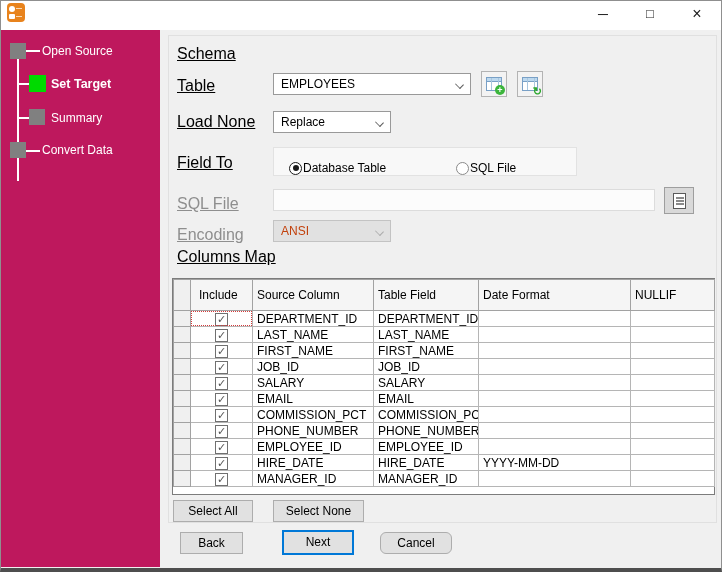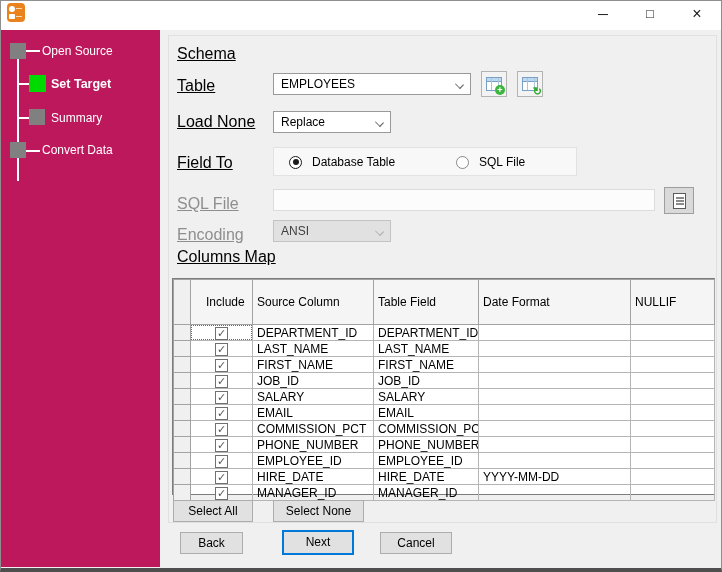--- a/index.html
+++ b/index.html
@@ -45,26 +45,26 @@
   
   .panel { position:absolute; left:168px; top:35px; width:549px; height:488px;
            background:#F0F0F0; border:1px solid #E0E0E0; }
   .flabel { position:absolute; left:8px; font-size:16px; color:#000; white-space:nowrap;text-decoration:underline; }
   .flabel.disabled { color:#8E8E8E; }
   .combo { position:absolute; height:22px; background:#ffffff; border:1px solid #999999;
            font-size:12px; color:#000; line-height:20px; padding-left:7px; }
   .combo .chev { position:absolute; right:7px; top:7px; width:7px; height:7px;
                  border-right:1.6px solid #5a5a5a; border-bottom:1.6px solid #5a5a5a;
                  transform:rotate(45deg) scale(1,0.8); transform-origin:center; }
-  .combo.disabled { background:#E1E1E1; border-color:#C3C3C3; color:#404040; }
+  .combo.disabled { background:#E1E1E1; border-color:#C3C3C3; color:#c2410c; }
   .combo.disabled .chev { border-color:#ABABAB; }
   .textbox { position:absolute; height:22px; background:#FCFCFC; border:1px solid #DCDCDC; }
   .groupbox { position:absolute; left:104px; top:111px; width:304px; height:29px;
               background:#F8F8F8; border:1px solid #E2E2E2; }
-  .radio-row { position:absolute; top:7px; display:flex; align-items:center; gap:10px; }
+  .radio-row { position:absolute; top:13px; display:flex; align-items:center; gap:1px; }
   .radio { width:13px; height:13px; border-radius:50%; background:#fff; position:relative; }
   .radio.on  { border:1px solid #1a1a1a; }
   .radio.off { border:1px solid #8a8a8a; }
   .radio.on::after { content:""; position:absolute; left:2.5px; top:2.5px; width:6px; height:6px;
                      border-radius:50%; background:#1a1a1a; }
   .radio-label { font-size:12px; color:#000; }
   
   .icon-btn { position:absolute; width:26px; height:26px; background:#F3F3F3;
               border:1px solid #B3B3B3; }
   .mini-table { position:absolute; left:4px; top:5px; width:16px; height:14px;
@@ -86,34 +86,34 @@
                       background:#8a8a8a; box-shadow:0 3px 0 #8a8a8a, 0 6px 0 #8a8a8a; }
   
   .grid-wrap { position:absolute; left:3px; top:242px; width:543px; height:217px;
                background:#ffffff; border:1px solid #7C7C7C; }
   table.grid { border-collapse:collapse; table-layout:fixed; width:541px; }
   table.grid th, table.grid td { border:1px solid #B5B5B5; height:16px; font-size:12px;
                 font-weight:normal; text-align:left; padding:0 0 0 4px; overflow:hidden;
                 white-space:nowrap; color:#000; }
   table.grid th { background:#F5F5F5; border-color:#A2A2A2; }
   table.grid td.rowhdr, table.grid th.corner { background:#F0F0F0; border-color:#A2A2A2; padding:0; }
-  table.grid th.inc-h { text-align:right; padding:15px; }
+  table.grid th.inc-h { text-align:left; padding:8px; }
   table.grid td.inc { text-align:center; padding:0; position:relative; }
   .cb { display:inline-block; width:13px; height:13px; background:#ffffff; border:1px solid #707070;
         vertical-align:middle; line-height:11px; font-size:11px; color:#555555; text-align:center; }
   td.inc.focused::after { content:""; position:absolute; inset:0px; border:1px dotted #D43B3B;
                           pointer-events:none; }
   
   .btn { position:absolute; background:#E1E1E1; border:1px solid #ADADAD; font-size:12px;
          color:#000; text-align:center; font-family:"Liberation Sans", sans-serif; }
   .btn-select-all  { left:4px;  top:464px; width:80px; height:22px; line-height:20px; }
   .btn-select-none { left:104px; top:464px; width:91px; height:22px; line-height:20px; }
   .btn-back   { left:180px; top:532px; width:63px; height:22px; line-height:20px; }
   .btn-next   { left:282px; top:530px; width:72px; height:25px; line-height:21px; border:2px solid #0078D7; }
-  .btn-cancel { left:380px; top:532px; width:72px; height:22px; line-height:20px; }
+  .btn-cancel { left:380px; top:532px; width:72px; height:22px; line-height:20px;border-radius:6px; }
 </style>
 </head>
 <body>
 
 <div class="window">
 
   <div class="titlebar">
     <div class="app-icon">
       <div class="dot"></div>
         <div class="doc"></div>

